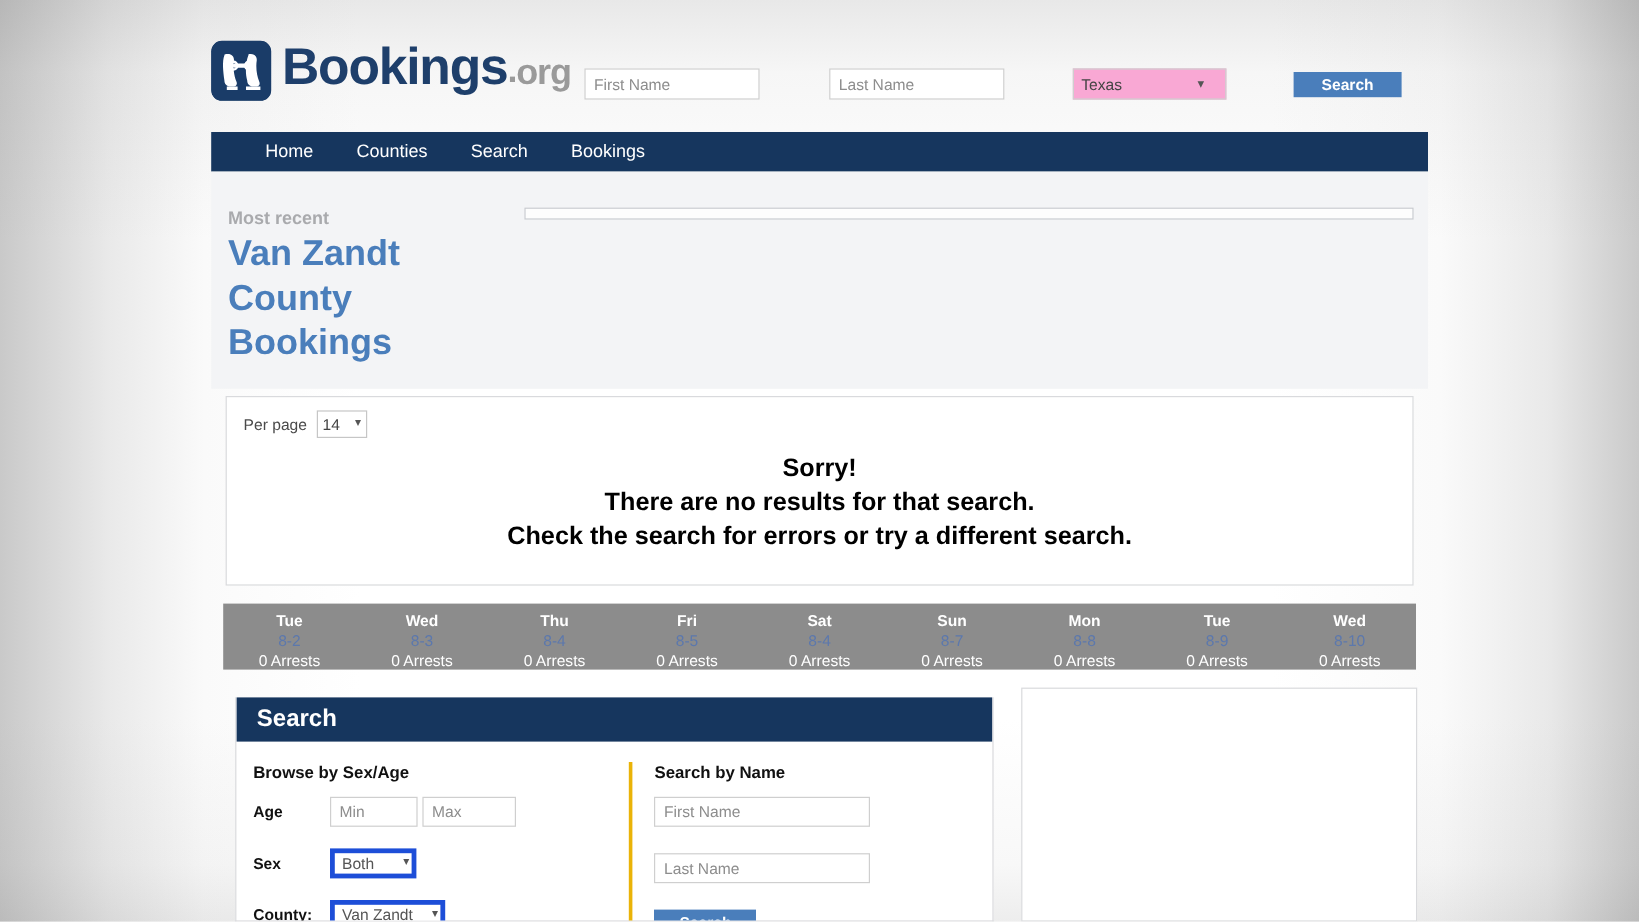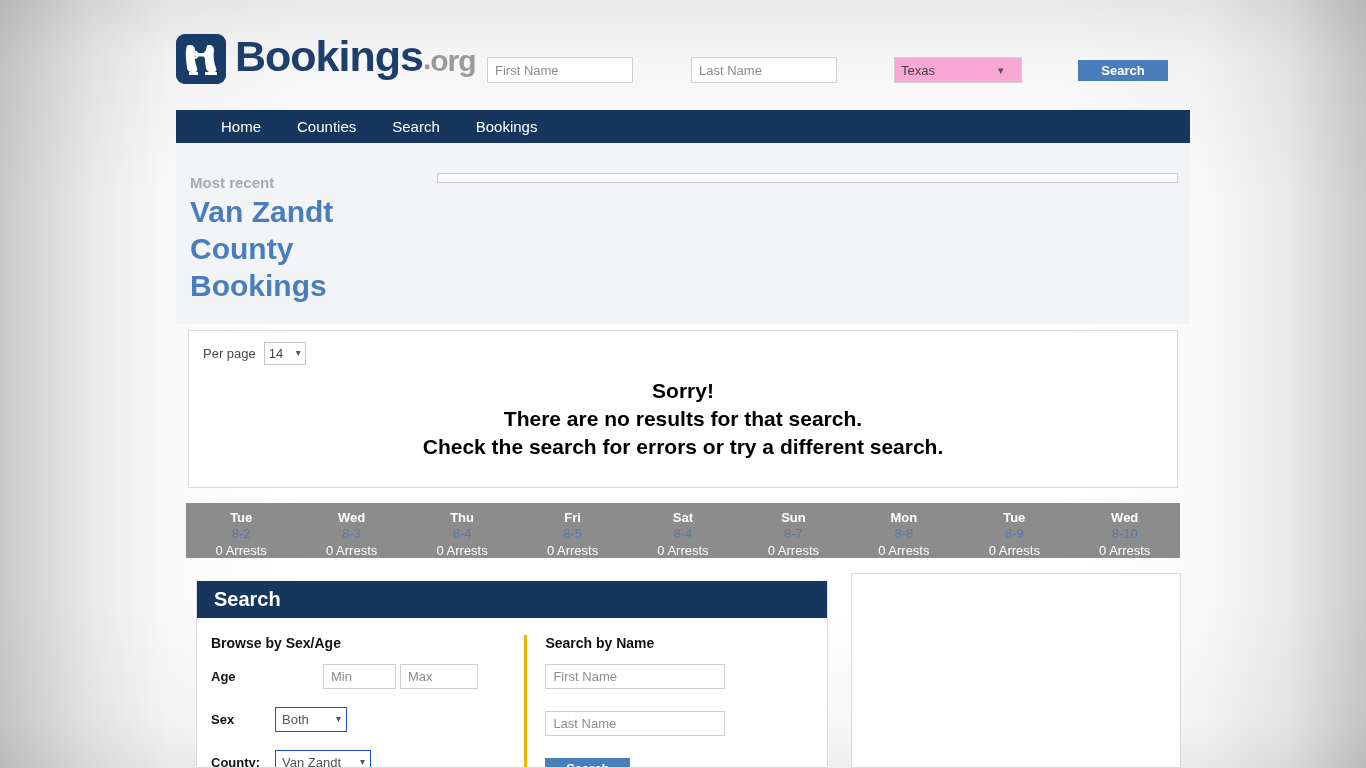--- a/index.html
+++ b/index.html
@@ -314,27 +314,27 @@
     border: 1px solid #cfcfcf;
     background: #fff;
     font-family: "Liberation Sans", sans-serif;
     font-size: 13px;
     color: #333;
     padding: 0 7px;
     outline: none;
     border-radius: 0;
   }
   .sm-input::placeholder { color: #8d8d8d; }
-  .age-min { width: 73px; margin-left: 48px; }
+  .age-min { width: 73px; }
   .age-max { width: 78px; margin-left: 4px; }
   .name-input { width: 180px; margin-bottom: 22px; display: block; }
   .sex-select-wrap { position: relative; display: inline-block; }
   .sex-select, .county-select {
     height: 25px;
-    border: 1px solid #1d4ed8;
+    border: 4px solid #1d4ed8;
     background: #fff;
     font-family: "Liberation Sans", sans-serif;
     font-size: 13px;
     color: #555;
     padding: 0 6px;
     -webkit-appearance: none;
     appearance: none;
     outline: none;
     border-radius: 0;
   }

